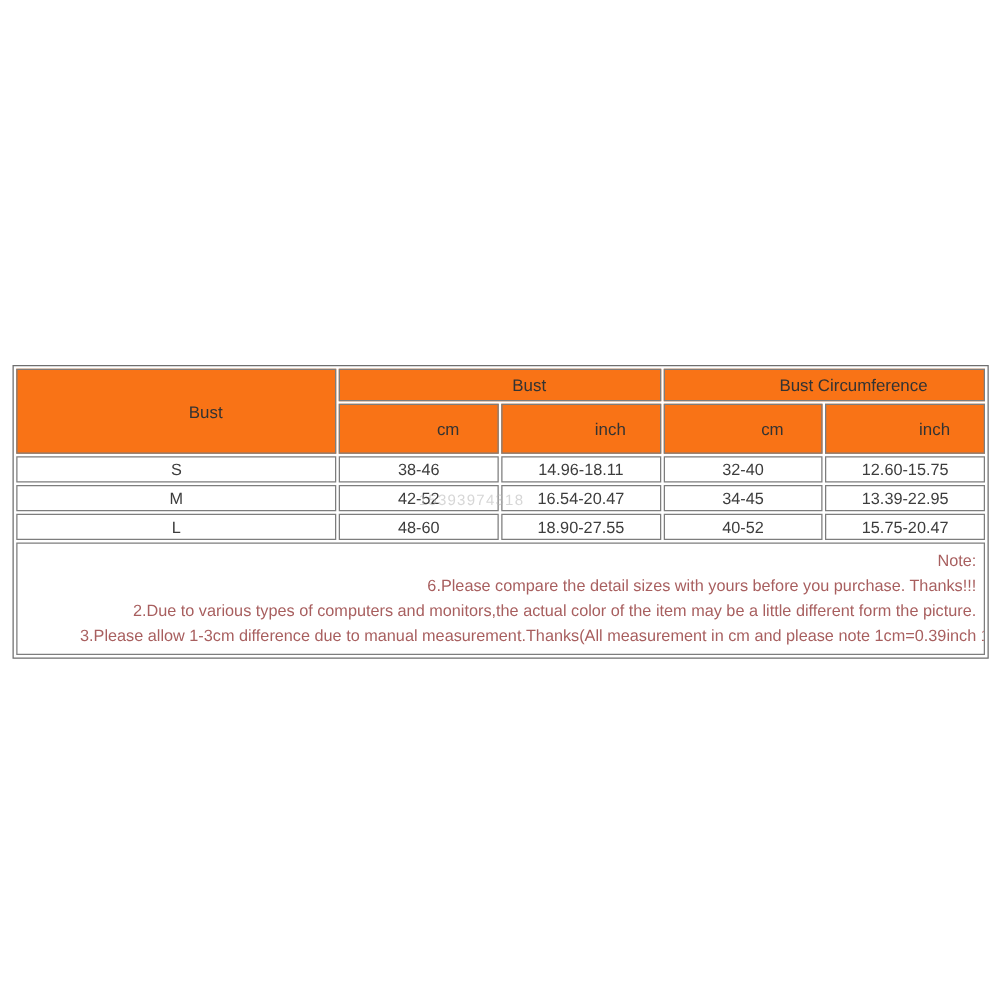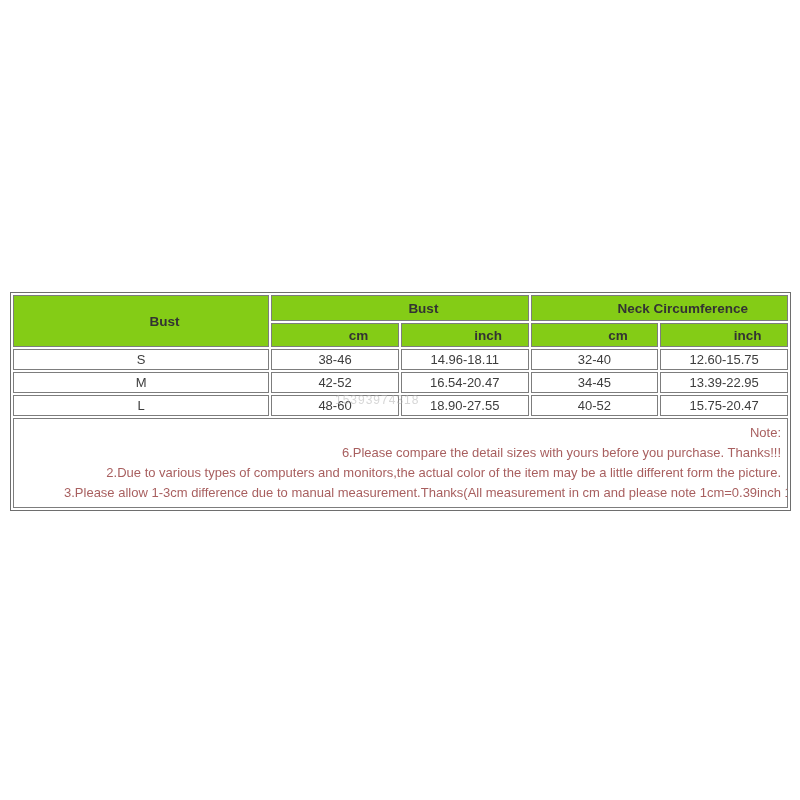--- a/index.html
+++ b/index.html
@@ -26,28 +26,28 @@
   }
   table.size-chart th,
   table.size-chart td {
     border: 1px solid #7d7d7d;
     text-align: center;
     vertical-align: middle;
     overflow: hidden;
     white-space: nowrap;
   }
   table.size-chart th {
-    background: #84cc16;
+    background: #f97316;
     color: #333333;
     font-size: 13.5px;
-    font-weight: bold;
+    font-weight: normal;
     padding-left: 47px;
   }
   tr.hdr-top th { height: 26px; }
-  tr.hdr-sub th { height: 24px; }
+  tr.hdr-sub th { height: 40px; }
   table.size-chart td {
     background: #ffffff;
     color: #3d3d3d;
     font-size: 13px;
     height: 21px;
   }
   td.note-cell {
     height: 82px;
     white-space: normal;
     vertical-align: middle;
@@ -80,21 +80,21 @@
       <col style="width:33.4%">
       <col style="width:16.65%">
       <col style="width:16.65%">
       <col style="width:16.65%">
       <col style="width:16.65%">
     </colgroup>
     <thead>
       <tr class="hdr-top">
         <th rowspan="2">Bust</th>
         <th colspan="2">Bust</th>
-        <th colspan="2">Neck Circumference</th>
+        <th colspan="2">Bust Circumference</th>
       </tr>
       <tr class="hdr-sub">
         <th>cm</th>
         <th>inch</th>
         <th>cm</th>
         <th>inch</th>
       </tr>
     </thead>
     <tbody>
       <tr>

